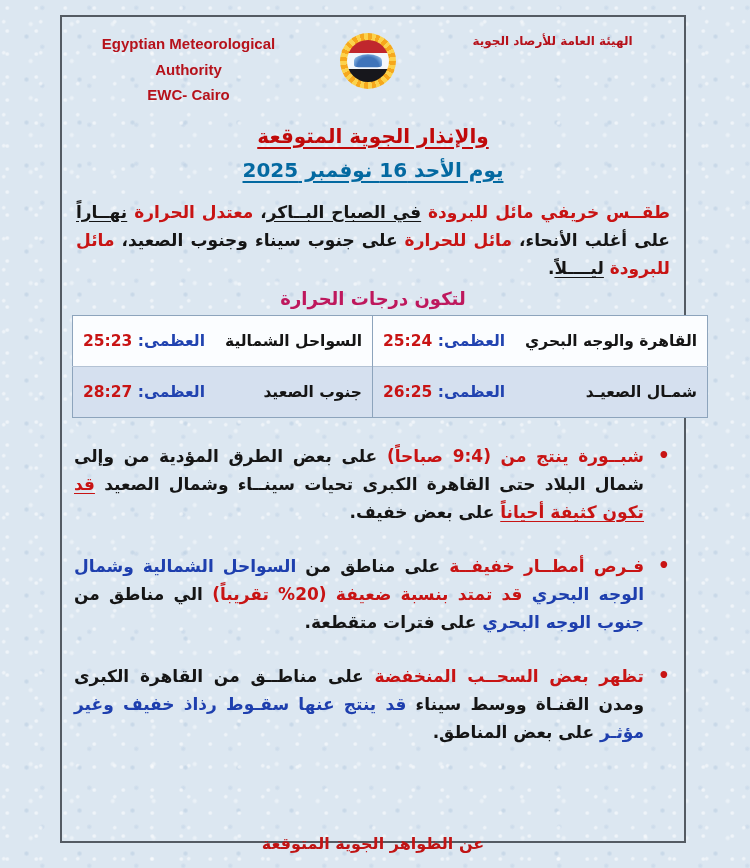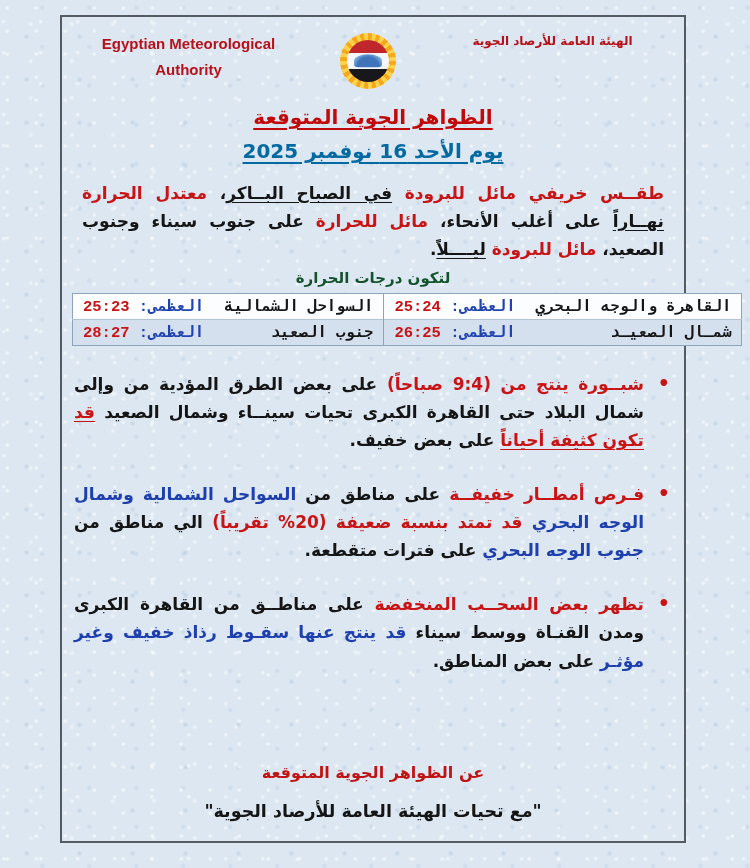--- a/index.html
+++ b/index.html
@@ -35,32 +35,32 @@
        border-radius:60% 60% 20% 20%;
        background:radial-gradient(ellipse at 50% 100%,#3f74ba 0 55%,#86b4e2 80%);}
 
   
   .title{margin-top:16px;text-align:center;direction:rtl;color:#c00a0a;font-weight:bold;font-size:20px;
          text-decoration:underline;text-underline-offset:4px;}
   .dateline{margin-top:10px;text-align:center;direction:rtl;color:#0369a1;font-weight:bold;font-size:20px;
          text-decoration:underline;text-underline-offset:4px;}
 
   
-  .summary{margin:16px 10px 0;direction:rtl;text-align:justify;font-weight:bold;font-size:17px;line-height:1.65;color:#151515;}
-  .tempintro{margin-top:6px;text-align:center;direction:rtl;font-weight:bold;font-size:15px;color:#14532d;}
+  .summary{margin:16px 4px 0;direction:rtl;text-align:justify;font-weight:bold;font-size:17px;line-height:1.65;color:#151515;}
+  .tempintro{margin-top:6px;text-align:center;direction:rtl;font-weight:bold;font-size:18px;color:#be185d;}
 
   .red{color:#c81414;}
   .blue{color:#1e3fae;}
   .blk{color:#151515;}
   .u{text-decoration:underline;text-underline-offset:3px;}
 
   
   table.temps{width:100%;margin-top:6px;border-collapse:collapse;direction:rtl;
       font-weight:bold;font-size:15.5px;border:1.5px solid #8da4bc;}
-  table.temps td{padding:3px 10px;white-space:nowrap;font-family:Liberation Mono, monospace;}
+  table.temps td{padding:16px 10px;white-space:nowrap;}
   tr.r1{background:#fbfdff;}
   tr.r2{background:#d5e0ef;border-top:1px solid #b3c2d4;}
   td.region{text-align:right;color:#151515;width:29%;}
   td.val{text-align:left;width:21%;}
   td.mid{border-left:1.5px solid #8da4bc;}
   .tl{color:#2143b0;} .tv{color:#c81414;}
 
   
   ul.bullets{list-style:none;margin:24px 0 0;padding:0 30px 0 2px;direction:rtl;}
   ul.bullets li{position:relative;margin-bottom:26px;text-align:justify;
@@ -74,33 +74,34 @@
 </style>
 </head>
 <body>
 
 <div class="frame">
   <div class="inner">
 
     <div class="hdr">
       <div class="org-en">
         <div>Egyptian Meteorological Authority</div>
+        <div>EWC- Cairo</div>
       </div>
       <div class="logo">
         <div class="sun"></div>
         <div class="flagc">
           <div class="mtn"></div>
         </div>
       </div>
       <div class="org-ar">
         <div>الهيئة العامة للأرصاد الجوية</div>
       </div>
     </div>
 
-    <div class="title">الظواهر الجوية المتوقعة</div>
+    <div class="title">والإنذار الجوية المتوقعة</div>
     <div class="dateline">يوم الأحد 16 نوفمبر 2025</div>
 
     <div class="summary">
       <span class="red">طقــس خريفي مائل للبرودة </span><span class="blk u">في الصباح البــاكر</span><span class="blk">، </span><span class="red">معتدل الحرارة </span><span class="blk u">نهــاراً</span><span class="blk"> على أغلب الأنحاء، </span><span class="red">مائل للحرارة </span><span class="blk">على جنوب سيناء وجنوب الصعيد، </span><span class="red">مائل للبرودة </span><span class="blk u">ليــــلاً</span><span class="blk">.</span>
     </div>
 
     <div class="tempintro">لتكون درجات الحرارة</div>
 
     <table class="temps">
       <tbody>

